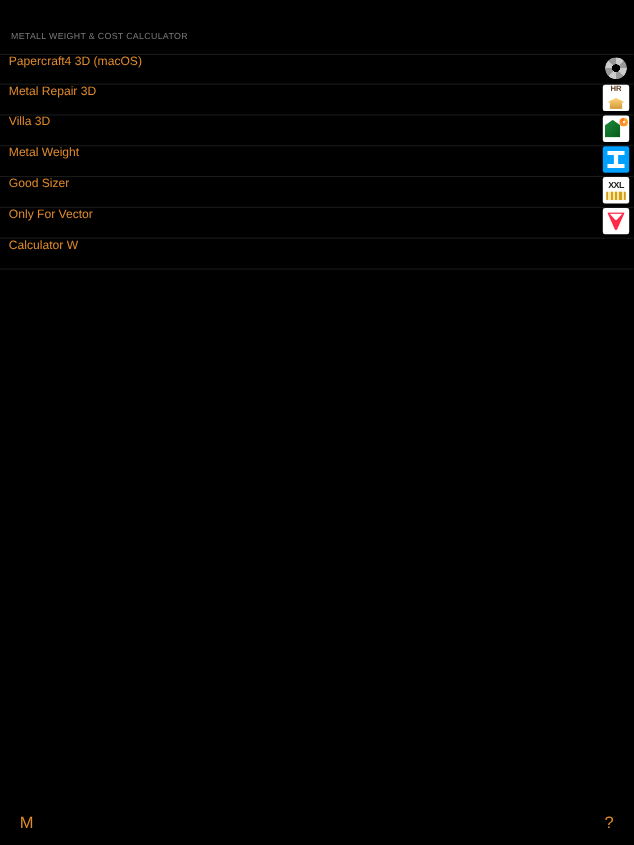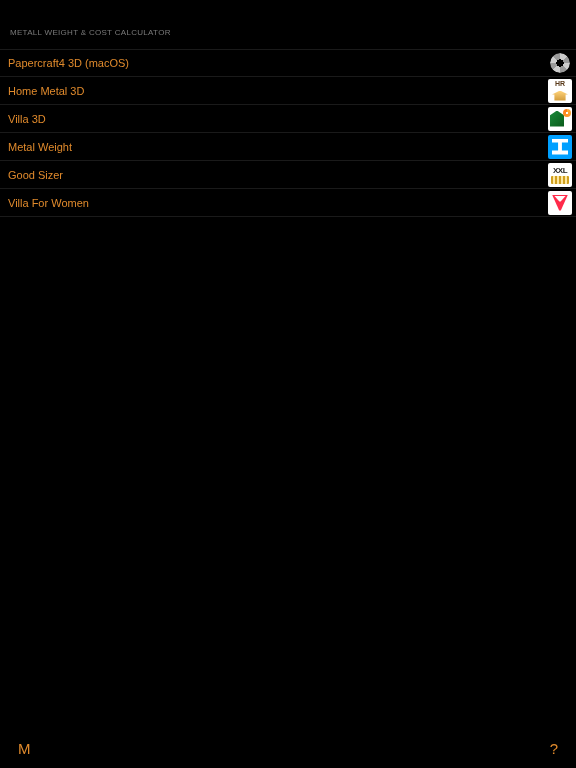--- a/index.html
+++ b/index.html
@@ -21,21 +21,20 @@
   }
   .list {
     position: absolute;
     top: 49px;
     left: 0;
     right: 0;
   }
   .row {
     height: 28px;
     display: flex;
-    align-items: center;
     justify-content: space-between;
     padding: 0 4px 0 8px;
     border-bottom: 1px solid #1a1a1a;
     cursor: pointer;
   }
   .row:first-child {
     border-top: 1px solid #1a1a1a;
   }
   .row-label {
     color: #e08a2c;
@@ -198,21 +197,21 @@
 
 <div class="list">
 
   <div class="row">
     <span class="row-label">Papercraft4 3D (macOS)</span>
     <span class="row-icon ic-papercraft"></span>
   </div>
 
 
   <div class="row">
-    <span class="row-label">Home Metal 3D</span>
+    <span class="row-label">Metal Repair 3D</span>
     <span class="row-icon ic-homerepair"></span>
   </div>
 
   <div class="row">
     <span class="row-label">Villa 3D</span>
     <span class="row-icon ic-villa"></span>
   </div>
 
   <div class="row">
     <span class="row-label">Metal Weight</span>
@@ -221,23 +220,32 @@
 
   <div class="row">
     <span class="row-label">Good Sizer</span>
     <span class="row-icon ic-goodsizer"></span>
   </div>
 
 
 
 
   <div class="row">
-    <span class="row-label">Villa For Women</span>
+    <span class="row-label">Only For Vector</span>
     <span class="row-icon ic-women"></span>
   </div>
 
+  <div class="row">
+    <span class="row-label">Calculator W</span>
+    <span class="row-icon ic-calcw">
+        <span></span>
+        <span></span>
+        <span></span>
+        <span></span>
+      </span>
+  </div>
 
 </div>
 
 <div class="footer">
   <div class="footer-btn">M</div>
   <div class="footer-btn">?</div>
 </div>
 
 </body></html>

